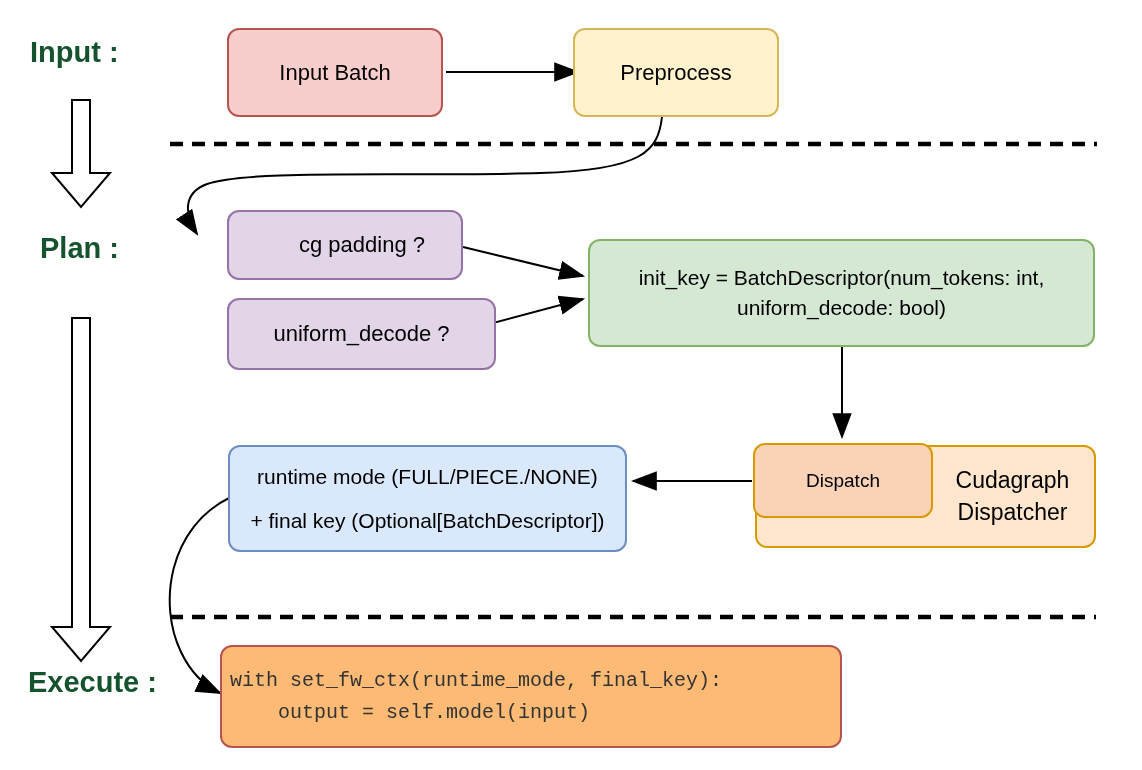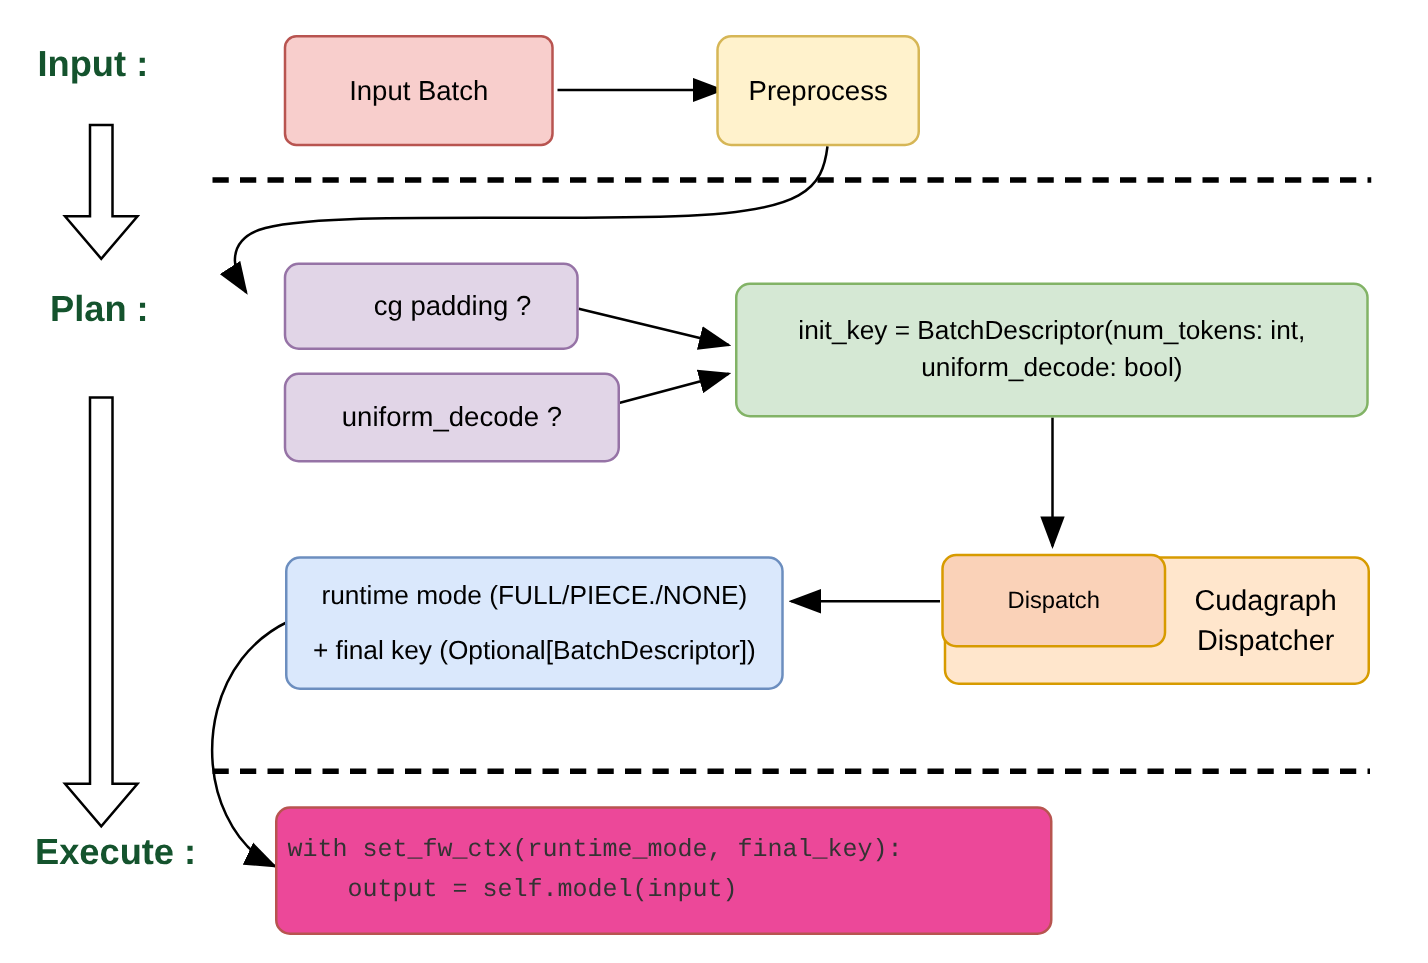--- a/index.html
+++ b/index.html
@@ -43,21 +43,21 @@
     line-height: 1.35;
   }
   .node.red    { background: #f8cecc; border-color: #b85450; }
   .node.yellow { background: #fff2cc; border-color: #d6b656; }
   .node.purple { background: #e1d5e7; border-color: #9673a6; }
   .node.green  { background: #d5e8d4; border-color: #82b366; font-size: 21px; line-height: 1.42; }
   .node.blue   { background: #dae8fc; border-color: #6c8ebf; font-size: 21px; line-height: 1.5; }
   .node.orange-outer { background: #ffe6cc; border-color: #d79b00; font-size: 23px; align-items: flex-end; }
   .node.orange-inner { background: #fad2b8; border-color: #d79b00; font-size: 19px; }
   .node.code {
-    background: #ec4899;
+    background: #fdba74;
     border-color: #b85450;
     font-family: "Liberation Mono", monospace;
     font-size: 20px;
     color: #333333;
     align-items: flex-start;
     line-height: 1.6;
   }
   .code-line { white-space: pre; }
   .outer-text {
     width: 163px; 
@@ -89,37 +89,37 @@
     <path d="M463,331 L583,299" stroke="#000000" stroke-width="2" fill="none" marker-end="url(#arrow)"></path>
     <path d="M842,334 L842,437" stroke="#000000" stroke-width="2" fill="none" marker-end="url(#arrow)"></path>
     <path d="M752,481 L633,481" stroke="#000000" stroke-width="2" fill="none" marker-end="url(#arrow)"></path>
     <path d="M231,497 C168,527 158,605 181,652 C191,673 205,686 220,693" stroke="#000000" stroke-width="2" fill="none" marker-end="url(#arrow)"></path>
   </svg>
 
   <div class="stage-label" style="left:30px; top:36px;">Input :</div>
   <div class="stage-label" style="left:40px; top:232px;">Plan :</div>
   <div class="stage-label" style="left:28px; top:666px;">Execute :</div>
 
-  <div class="node red" style="left:227px; top:28px; width:216px; height:89px;border-radius:10px;">
+  <div class="node red" style="left:227px; top:28px; width:216px; height:89px;">
     <div>Input Batch</div>
   </div>
 
-  <div class="node yellow" style="left:573px; top:28px; width:163px; height:89px;">
+  <div class="node yellow" style="left:573px; top:28px; width:206px; height:89px;">
     <div>Preprocess</div>
   </div>
 
   <div class="node purple" style="left:227px; top:210px; width:236px; height:70px;padding-left:34px;">
     <div>cg padding ?</div>
   </div>
 
   <div class="node purple" style="left:227px; top:298px; width:269px; height:72px;">
     <div>uniform_decode ?</div>
   </div>
 
-  <div class="node green" style="left:588px; top:226px; width:507px; height:108px;">
+  <div class="node green" style="left:588px; top:239px; width:507px; height:108px;">
     <div>init_key = BatchDescriptor(num_tokens: int,</div>
     <div>uniform_decode: bool)</div>
   </div>
 
   <div class="node orange-outer" style="left:755px; top:445px; width:341px; height:103px; justify-content:center; align-items:flex-end;">
     <div class="outer-text">
       <div>Cudagraph</div>
       <div>Dispatcher</div>
     </div>
   </div>

